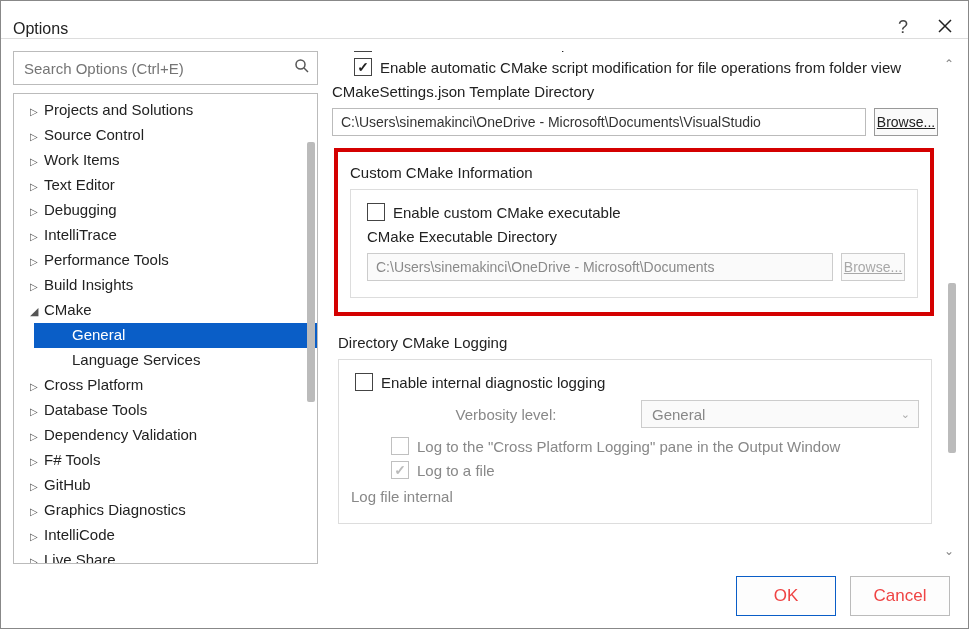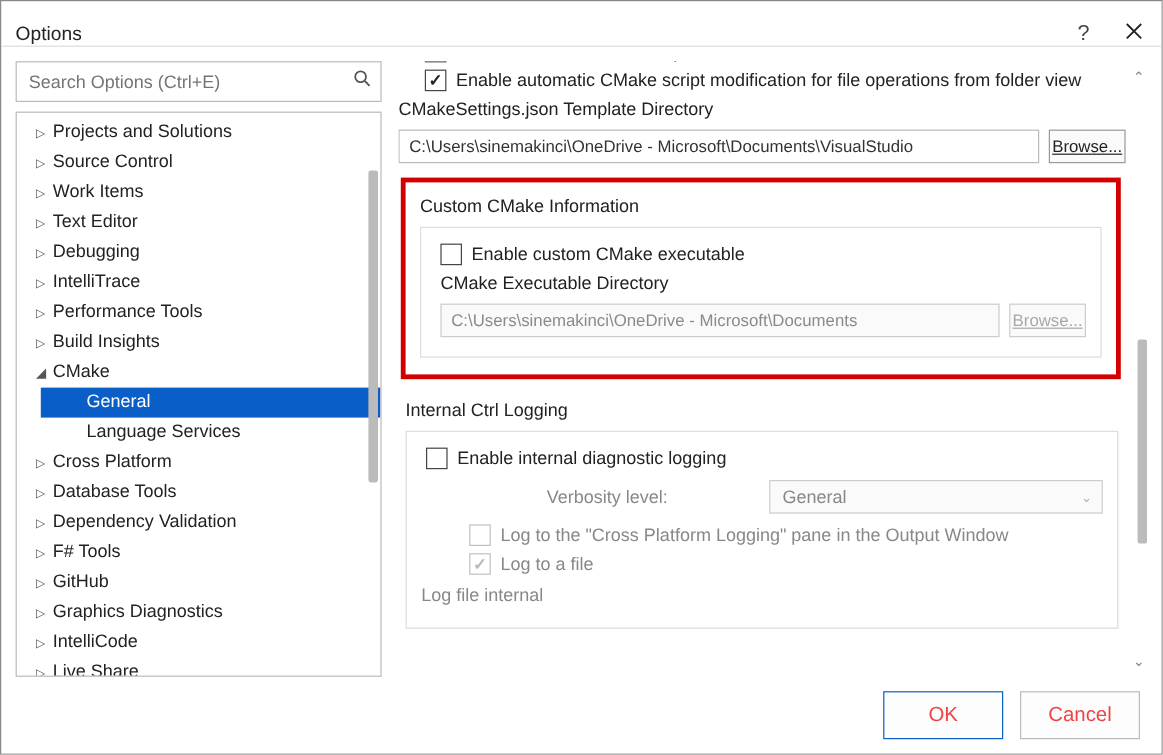--- a/index.html
+++ b/index.html
@@ -142,21 +142,21 @@
             <div class="label-plain">CMake Executable Directory</div>
             <div class="row-input-btn">
               <div class="textbox disabled">
                   <span>C:\Users\sinemakinci\OneDrive - Microsoft\Documents</span>
                 </div>
               <button class="browse-btn disabled">Browse...</button>
             </div>
           </div>
         </div>
 
-        <div class="group-title" style="padding-left:6px">Internal Ctrl Logging</div>
+        <div class="group-title" style="padding-left:6px">Directory CMake Logging</div>
         <div class="inner-group" style="margin:0 6px 0 6px">
           <div class="chk-row" style="padding-left:4px">
             <span class="chk"></span>
             <span>Enable internal diagnostic logging</span>
           </div>
           <div class="row-two-col">
             <span class="left">Verbosity level:</span>
             <div class="select-like">
               <span>General</span>
               <span class="chev">⌄</span>

